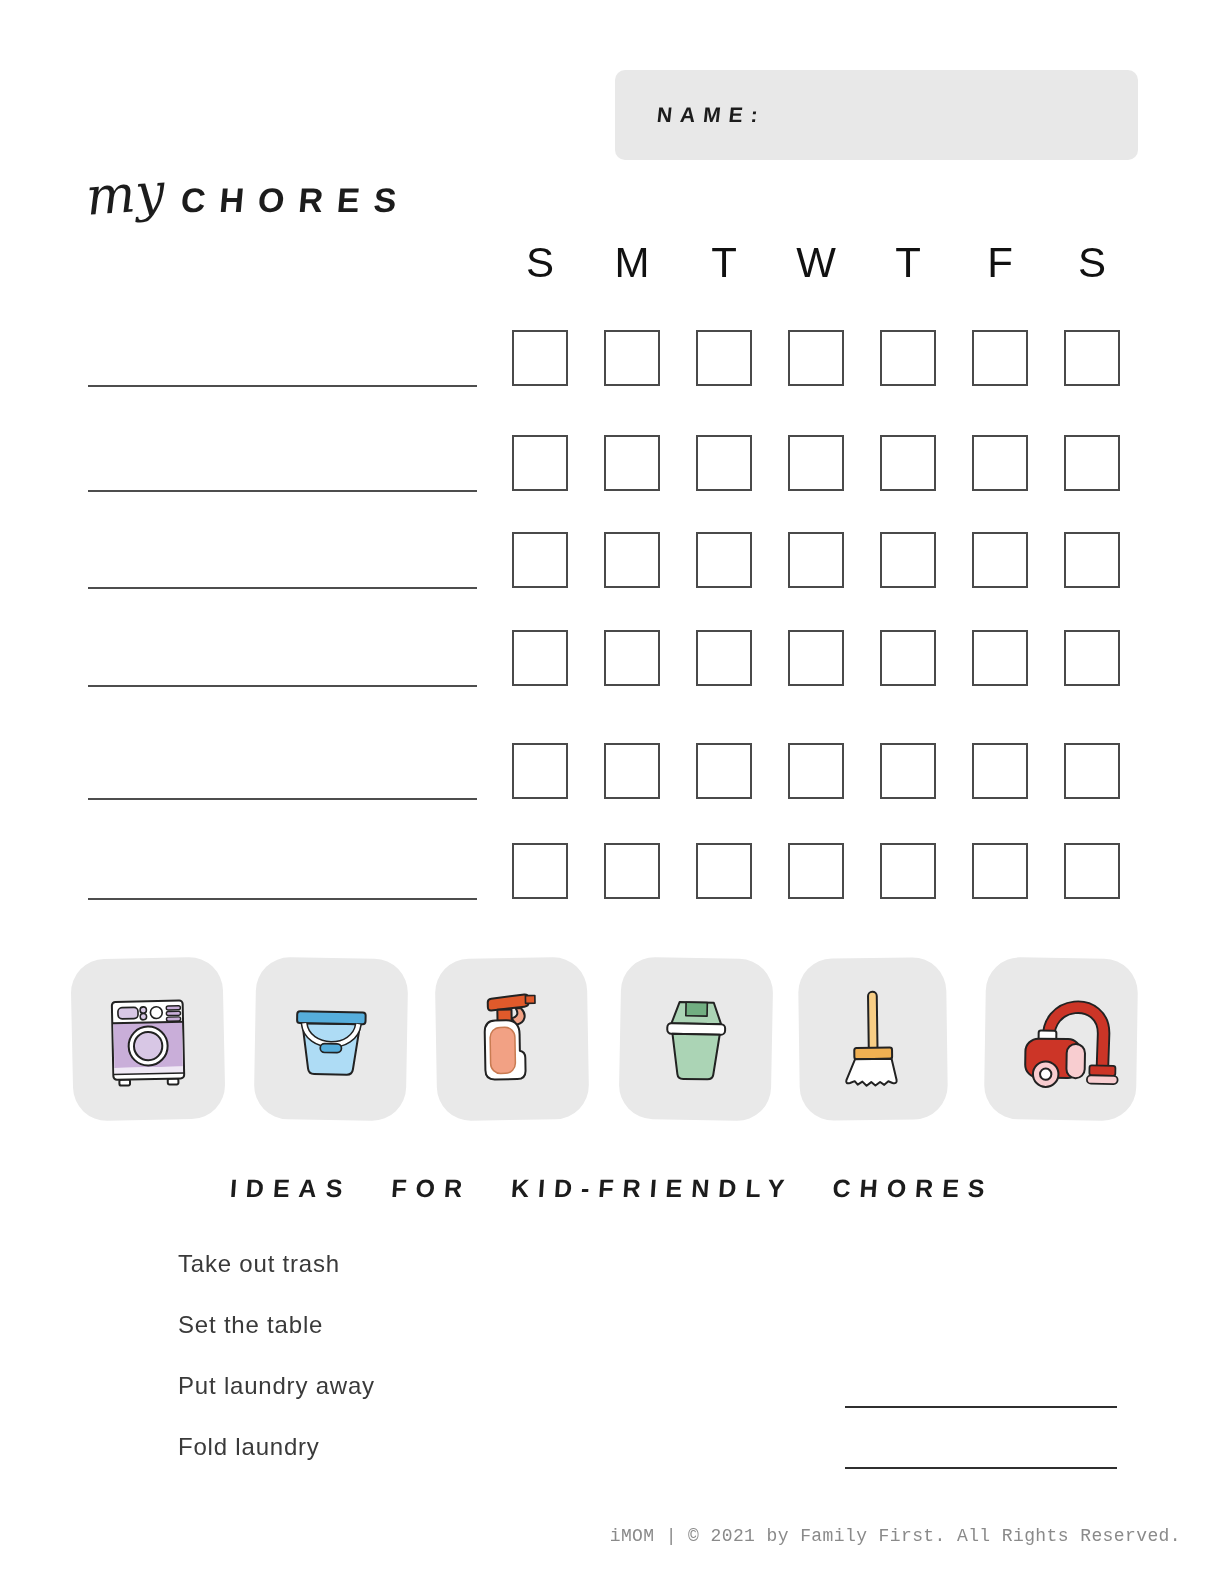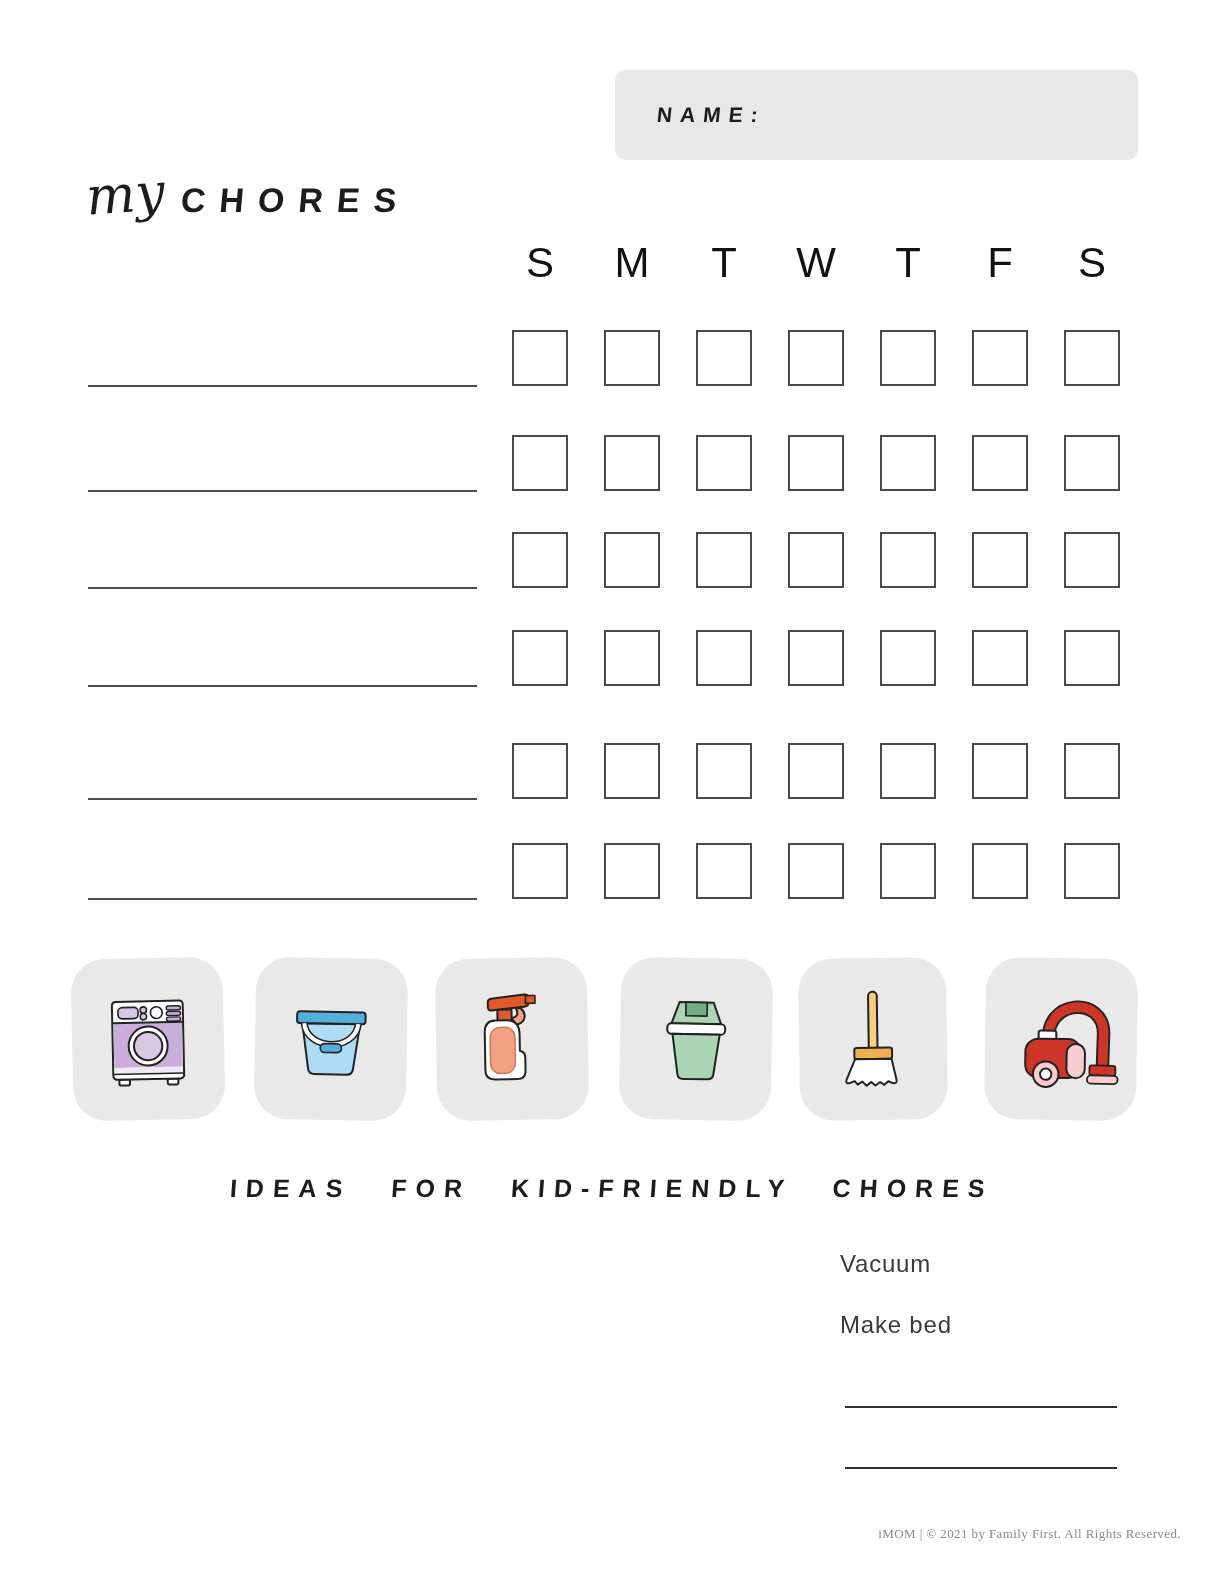--- a/index.html
+++ b/index.html
@@ -65,22 +65,22 @@
   .ideas-heading span{transform:skewX(-4deg);display:inline-block}
   .idea-col{position:absolute;top:1250px}
   .idea-col-1{left:178px}
   .idea-col-2{left:478px}
   .idea-col-3{left:840px;letter-spacing:2px}
   .idea-item{font-size:24px;line-height:28px;color:var(--idea-text);
     letter-spacing:0.8px;margin-bottom:33px}
   .idea-blank-line{position:absolute;width:272px;height:0;border-bottom:2px solid #2f2f2f}
 
   
-  .footer{position:absolute;right:43px;top:1526px;font-family:Liberation Serif, serif;
-    font-size:13px;color:var(--footer-gray);letter-spacing:0.4px}
+  .footer{position:absolute;right:43px;top:1526px;font-family:Liberation Mono, monospace;
+    font-size:18px;color:var(--footer-gray);letter-spacing:0.4px}
 </style>
 </head>
 <body>
 
 <div class="page">
 
   <div class="name-box">
     <span class="name-label">NAME:</span>
   </div>
 
@@ -244,23 +244,25 @@
         <rect x="74.5" y="72" width="22" height="8.5" rx="2" fill="var(--vac-red)" stroke-width="1.5"></rect>
         <rect x="72.5" y="80.5" width="26" height="7" rx="3.4" fill="var(--vac-pink)" stroke-width="1.5"></rect>
       </g>
     </svg>
   </div>
 
   <div class="ideas-heading">
     <span>IDEAS FOR KID-FRIENDLY CHORES</span>
   </div>
 
-  <div class="idea-col idea-col-3" id="idea-col-3">
-      <div class="idea-item">Vacuum</div>
-      <div class="idea-item">Make bed</div>
+  <div class="idea-col idea-col-1" id="idea-col-1">
+      <div class="idea-item">Take out trash</div>
+      <div class="idea-item">Set the table</div>
+      <div class="idea-item">Put laundry away</div>
+      <div class="idea-item">Fold laundry</div>
     </div>
   <div id="blank-lines-holder">
       <div class="idea-blank-line" style="left: 845px; top: 1406px;"></div>
       <div class="idea-blank-line" style="left: 845px; top: 1467px;"></div>
     </div>
 
   <div class="footer">iMOM | © 2021 by Family First. All Rights Reserved.</div>
 
 </div>
 

